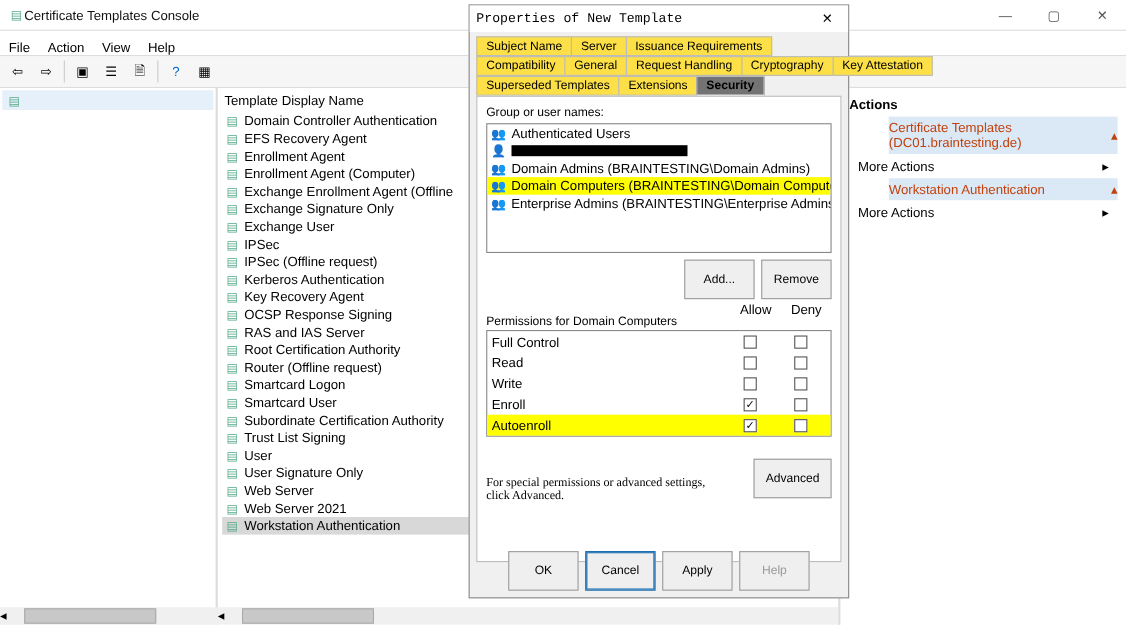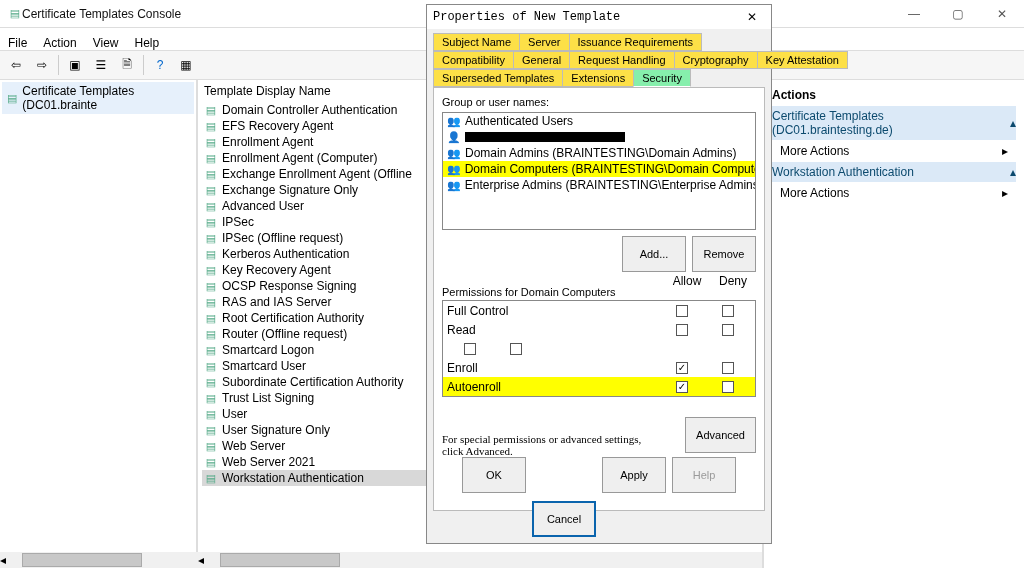--- a/index.html
+++ b/index.html
@@ -22,36 +22,36 @@
 .nav-item { padding: 2px 4px; display: flex; align-items: center; gap: 4px; background: #e6f0fb; }
 
 .panel-mid { flex: 1; border-right: 2px solid #ddd; overflow: hidden; position: relative; }
 .panel-mid-header { padding: 4px 6px; font-weight: 400; background: #fff; position: sticky; top: 0; }
 .tmpl-list { padding: 0 4px; }
 .tmpl-list .row { display: flex; align-items: center; gap: 4px; padding: 1px 2px; white-space: nowrap; }
 .tmpl-list .row.sel { background: #d8d8d8; }
 
 .panel-right { width: 260px; padding: 4px 8px; }
 .panel-right .hdr { font-weight: 600; padding: 4px 0; }
-.panel-right .link { color: #0c4a6e; display: flex; align-items: center; gap: 4px; padding: 3px 0; }
+.panel-right .link { color: #c2410c; display: flex; align-items: center; gap: 4px; padding: 3px 0; margin-left: 36px; }
 .panel-right .sub { padding: 4px 8px; }
 
 .hscroll-bar { position: absolute; bottom: 0; left: 0; right: 0; height: 16px; background: #f0f0f0; display: flex; align-items: center; }
 .hscroll-bar .thumb { width: 120px; height: 14px; background: #c8c8c8; border: 1px solid #aaa; margin-left: 16px; }
 
 
 .dialog { position: absolute; left: 426px; top: 4px; width: 346px; height: 540px; background: #f0f0f0; border: 1px solid #888; }
 .dlg-title { height: 24px; display: flex; align-items: center; padding: 0 6px; background: #fff; }
 .dlg-title .t { flex: 1; font-family: Liberation Mono, monospace; }
 .dlg-close { width: 26px; height: 20px; display: flex; align-items: center; justify-content: center; }
 .tabs { padding: 4px 6px 0 6px; }
 .tabrow { display: flex; }
 .tab { padding: 2px 8px; border: 1px solid #bbb; background: #fde047; margin-right: -1px; font-size: 11px; white-space: nowrap; }
 .tab.sel { background: #fff; border-bottom: 1px solid #fff; position: relative; z-index: 2; }
-.tab.hl { background: #86efac; }
+.tab.hl { background: #737373; font-weight: bold; }
 .tabbody { border: 1px solid #bbb; margin: 0 6px 6px 6px; background: #fff; padding: 8px; height: 424px; position: relative; }
 
 .group-label { font-size: 11px; margin-bottom: 4px; }
 .listbox { border: 1px solid #888; height: 118px; overflow: hidden; background: #fff; }
 .listbox .lrow { display: flex; align-items: center; gap: 4px; padding: 1px 4px; font-size: 11px; white-space: nowrap; }
 .listbox .lrow.sel { background: #d8d8d8; }
 .listbox .lrow.hl { background: #ffff00; }
 .listbox .lrow .redact { width: 160px; height: 10px; background: #000; }
 
 .btnrow { display: flex; justify-content: flex-end; gap: 6px; margin-top: 6px; }
@@ -66,21 +66,21 @@
 .perm-row { display: flex; align-items: center; height: 19px; padding: 0 4px; font-size: 11px; }
 .perm-row .pname { flex: 1; }
 .perm-row .cb { width: 46px; display: flex; justify-content: center; }
 .perm-row.hl { background: #ffff00; }
 .chk { width: 12px; height: 12px; border: 1px solid #555; display: inline-flex; align-items: center; justify-content: center; font-size: 10px; background: #fff; }
 
 .adv-text { font-size: 11px; margin-top: 16px; width: 200px; display: inline-block; vertical-align: top; font-family: Liberation Serif, serif; }
 .adv-row { display: flex; align-items: flex-start; margin-top: 20px; }
 .adv-row .btn { margin-left: auto; }
 
-.dlg-buttons { position: absolute; bottom: 6px; left: 0; right: 0; display: flex; justify-content: center; gap: 6px; }
+.dlg-buttons { position: absolute; bottom: 6px; left: 0; right: 0; display: flex; justify-content: center; gap: 6px; align-items: flex-end; }
 
 
 .ico { width: 14px; height: 14px; display: inline-flex; align-items: center; justify-content: center; font-size: 11px; }
 .ico.cert { color: #5a8; }
 .ico.grp { color: #2a7; }
 .ico.user { color: #36a; }
 </style>
 </head>
 <body>
 
@@ -110,21 +110,20 @@
     <div class="tool">🗎</div>
     <div class="sep"></div>
     <div class="tool" style="color:#06c">?</div>
     <div class="tool">▦</div>
   </div>
 
   <div class="content">
     <div class="nav">
       <div class="nav-item">
         <span class="ico cert">▤</span>
-        <span>Certificate Templates (DC01.brainte</span>
       </div>
       <div class="hscroll-bar" style="position:absolute; bottom:0; left:0; width:198px;">
         <span>◂</span>
           <div class="thumb"></div>
       </div>
     </div>
 
     <div class="panel-mid">
       <div class="panel-mid-header">Template Display Name</div>
       <div class="tmpl-list" id="tmpl-list">
@@ -147,21 +146,21 @@
           <div class="row">
             <span class="ico cert">▤</span>
             <span>Exchange Enrollment Agent (Offline</span>
           </div>
           <div class="row">
             <span class="ico cert">▤</span>
             <span>Exchange Signature Only</span>
           </div>
           <div class="row">
             <span class="ico cert">▤</span>
-            <span>Advanced User</span>
+            <span>Exchange User</span>
           </div>
           <div class="row">
             <span class="ico cert">▤</span>
             <span>IPSec</span>
           </div>
           <div class="row">
             <span class="ico cert">▤</span>
             <span>IPSec (Offline request)</span>
           </div>
           <div class="row">
@@ -324,20 +323,21 @@
         <div class="perm-row">
           <span class="pname">Read</span>
           <span class="cb">
             <span class="chk"></span>
           </span>
           <span class="cb">
             <span class="chk"></span>
           </span>
         </div>
         <div class="perm-row">
+          <span class="pname">Write</span>
           <span class="cb">
             <span class="chk"></span>
           </span>
           <span class="cb">
             <span class="chk"></span>
           </span>
         </div>
         <div class="perm-row">
           <span class="pname">Enroll</span>
           <span class="cb">

